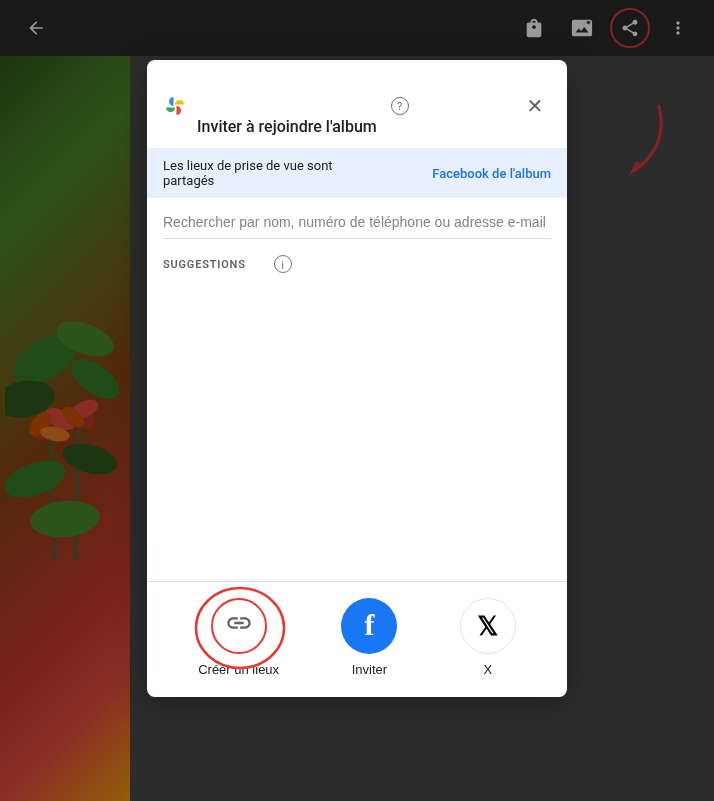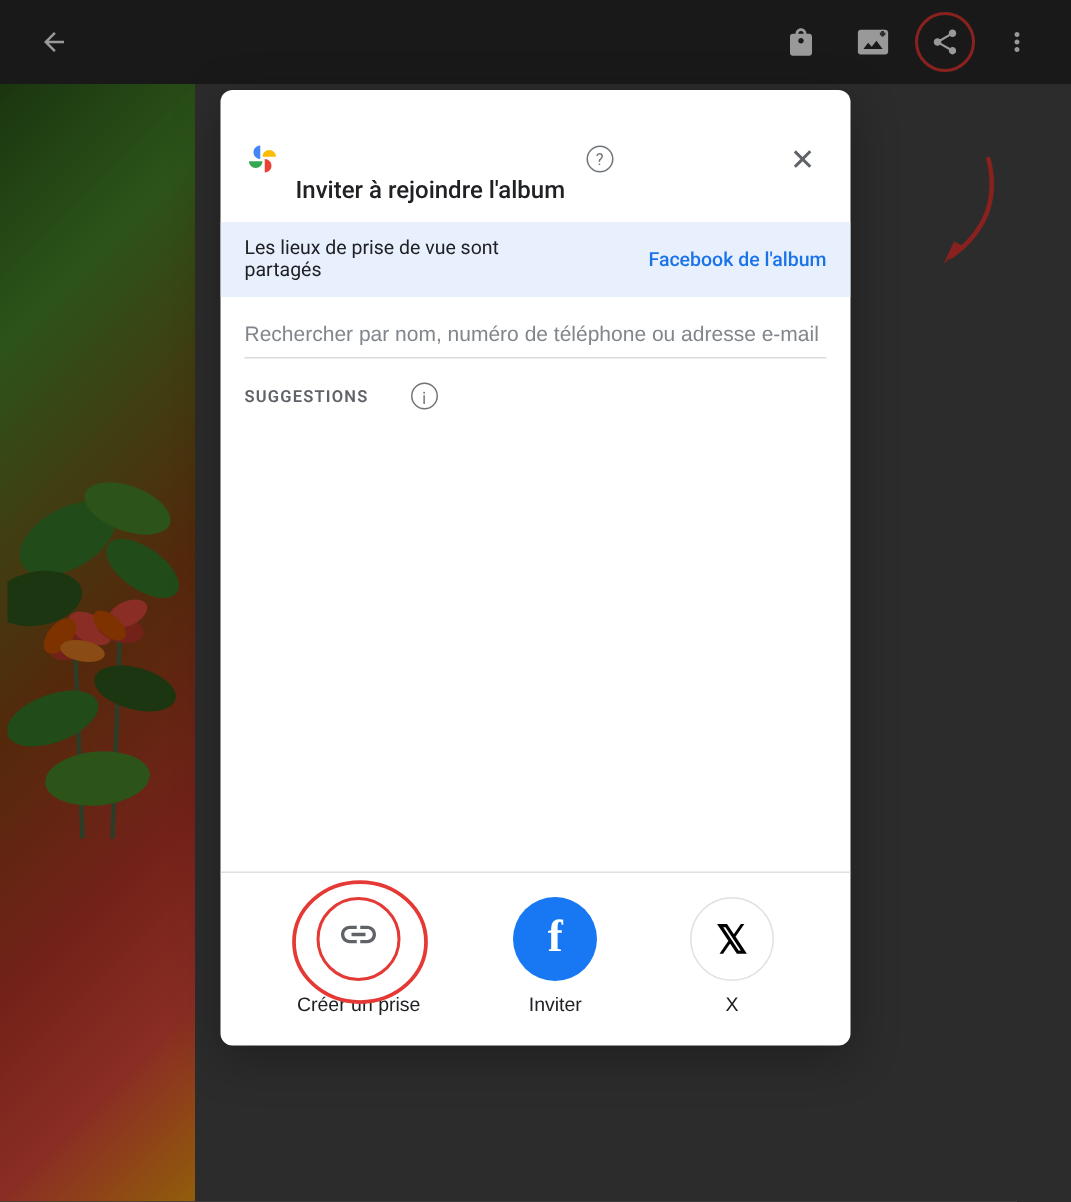--- a/index.html
+++ b/index.html
@@ -471,21 +471,21 @@
               <svg width="28" height="28" viewBox="0 0 24 24" fill="#5f6368">
                 <path d="M3.9 12c0-1.71 1.39-3.1 3.1-3.1h4V7H7c-2.76 0-5 2.24-5 5s2.24 5 5 5h4v-1.9H7c-1.71 0-3.1-1.39-3.1-3.1zM8 13h8v-2H8v2zm9-6h-4v1.9h4c1.71 0 3.1 1.39 3.1 3.1s-1.39 3.1-3.1 3.1h-4V17h4c2.76 0 5-2.24 5-5s-2.24-5-5-5z"></path>
               </svg>
             </span>
           </div>
 
           <svg style="position:absolute; top:-14px; left:-18px; pointer-events:none;" width="95" height="88" viewBox="0 0 95 88">
             <ellipse cx="47" cy="44" rx="44" ry="40" stroke="#e53935" stroke-width="2.5" fill="none"></ellipse>
           </svg>
         </div>
-        <span class="share-action-label">Créer un prise</span>
+        <span class="share-action-label">Créer un lieux</span>
       </button>
 
       <button class="share-action">
         <div class="facebook-icon-wrap">
           <span class="facebook-f">f</span>
         </div>
         <span class="share-action-label">Inviter</span>
       </button>
 
       <button class="share-action">

